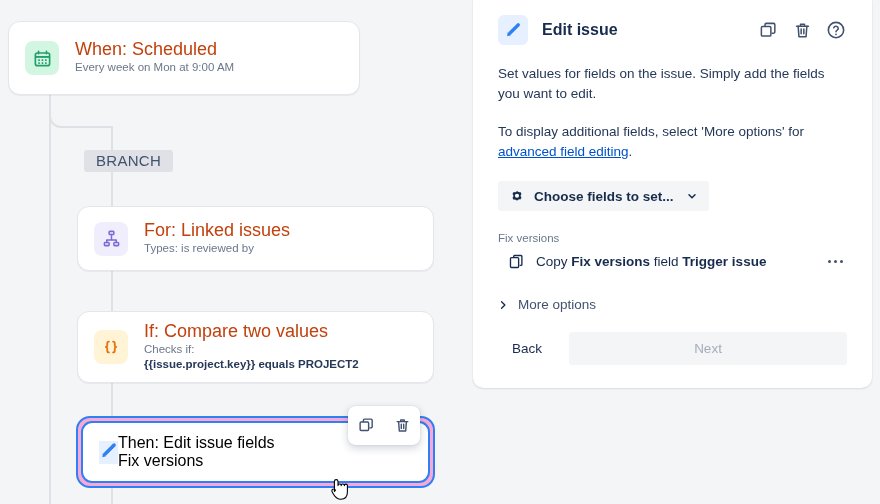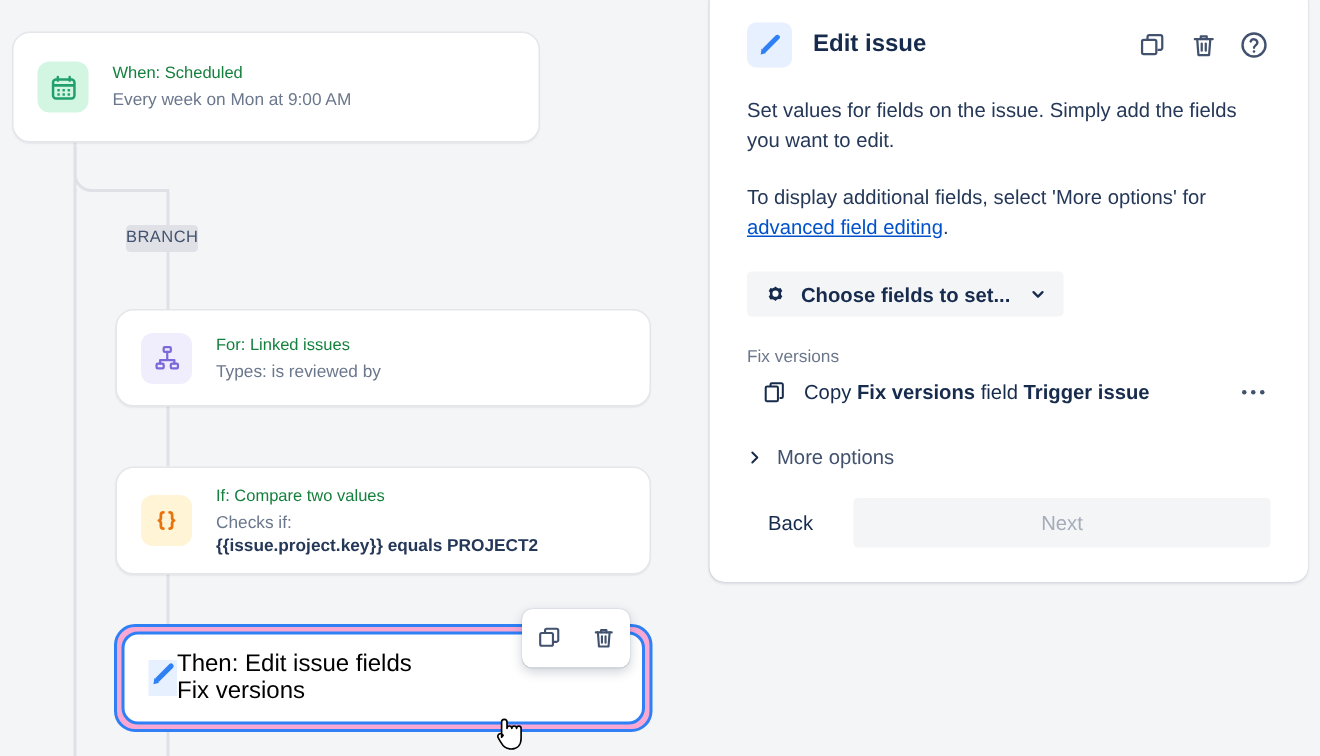--- a/index.html
+++ b/index.html
@@ -23,43 +23,43 @@
     position: absolute;
     border-left: 2px solid #dfe1e6;
     border-bottom: 2px solid #dfe1e6;
     border-bottom-left-radius: 12px;
   }
 
   .branch-chip {
     position: absolute;
     left: 84px; top: 150px;
     background: #dfe1e6; color: #42526e;
-    font-size: 11px; letter-spacing: .3px;
-    padding: 3px 0 4px; border-radius: 3px;
+    font-size: 15px; letter-spacing: .3px;
+    padding: 3px 12px 4px; border-radius: 3px;
     line-height: 1;
   }
 
   .node {
     position: absolute;
     background: #ffffff;
     border: 1px solid #e4e6ea;
     border-radius: 12px;
     display: flex; align-items: center;
     padding: 0 16px;
     box-shadow: 0 1px 1px rgba(9,30,66,.06);
   }
   .node .ico {
     width: 34px; height: 34px; border-radius: 8px;
     flex: 0 0 34px;
     display: flex; align-items: center; justify-content: center;
     margin-right: 16px;
   }
   .node .txt { min-width: 0; }
   .node .t1 {
-    font-size: 11px; color: #15803d; line-height: 17px; white-space: nowrap;
+    font-size: 18px; color: #c2410c; line-height: 17px; white-space: nowrap;
   }
   .node .t2 {
     font-size: 11.5px; color: #6b778c; line-height: 15px; margin-top: 2px; white-space: nowrap;
   }
   .node .t3 {
     font-size: 11.5px; color: #253858; font-weight: bold; line-height: 15px; white-space: nowrap;
   }
 
   #node-trigger { left: 8px; top: 21px; width: 352px; height: 74px; }
   #node-for     { left: 77px; top: 206px; width: 357px; height: 65px; }

